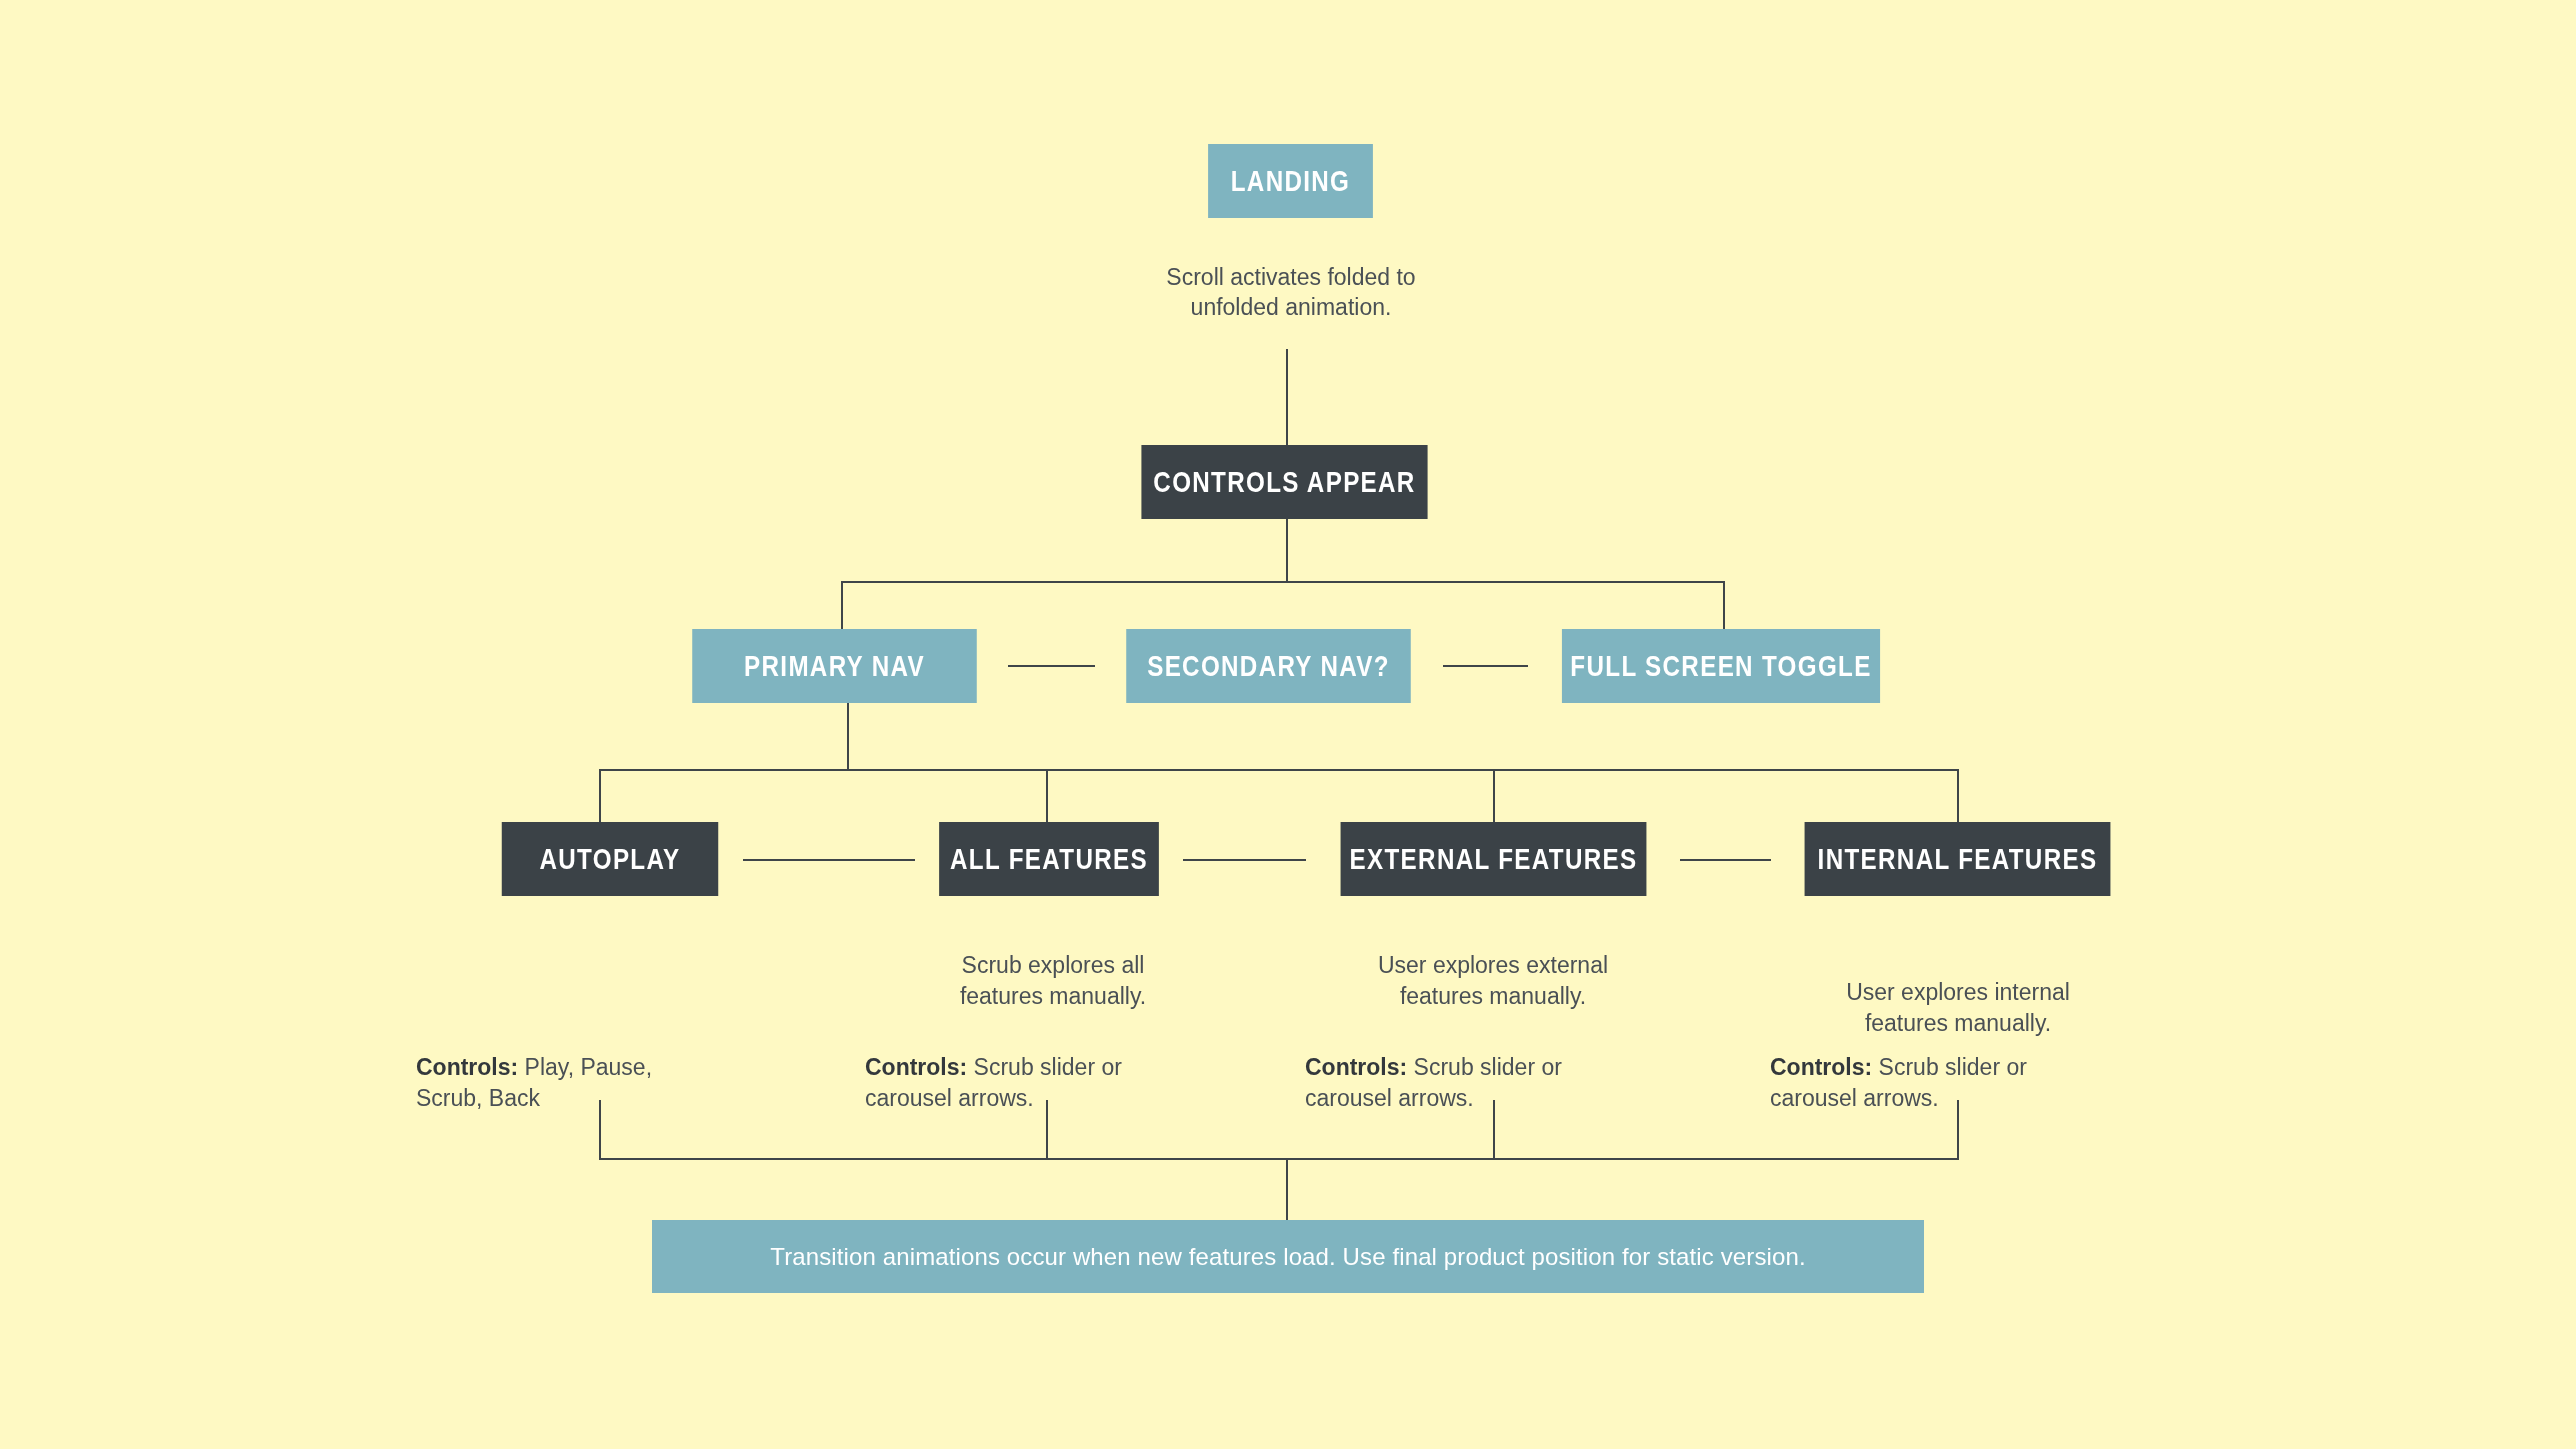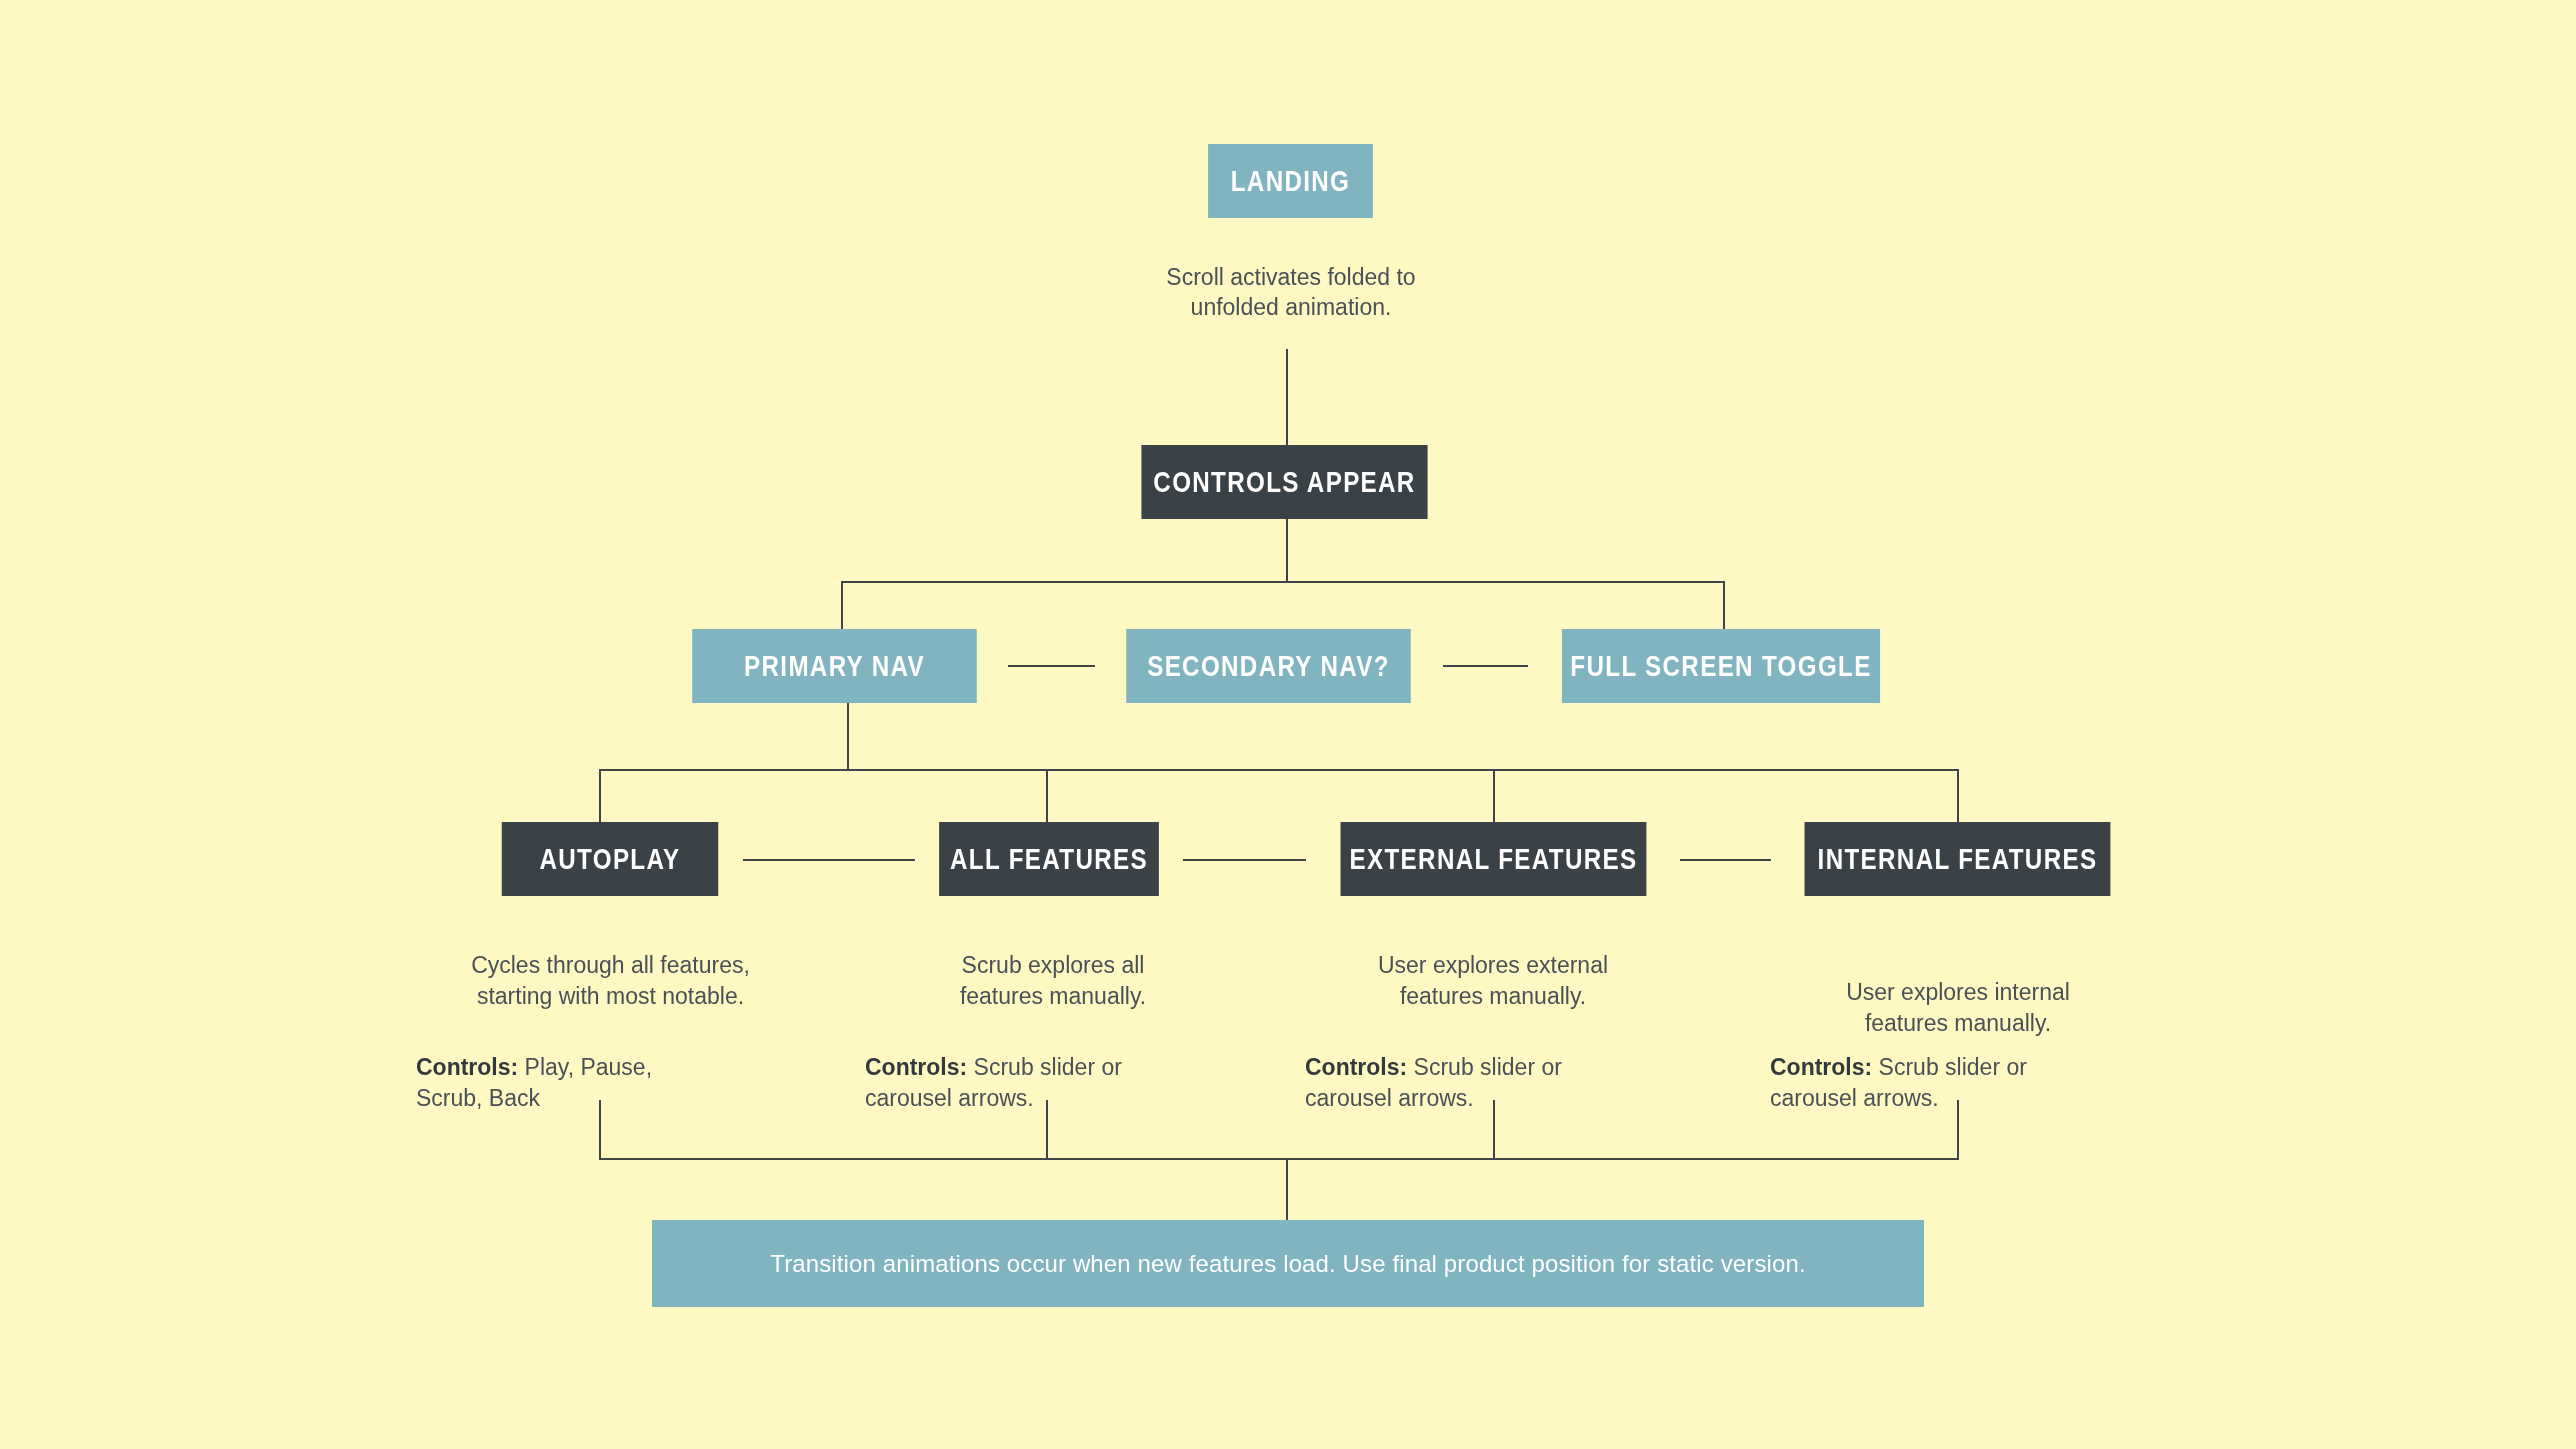--- a/index.html
+++ b/index.html
@@ -158,24 +158,20 @@
   <div class="node dark" style="left:1307px; top:822px; width:373px; height:74px; font-size:29.5px;">
     <span>EXTERNAL FEATURES</span>
   </div>
 
   <div class="hline" style="left:1680px; top:859px; width:91px;"></div>
 
   <div class="node dark" style="left:1771px; top:822px; width:373px; height:74px; font-size:29.5px;">
     <span>INTERNAL FEATURES</span>
   </div>
 
-  <div class="col-desc" style="left:416px; top:950px; width:389px;">
-    <div>Cycles through all features,</div>
-    <div>starting with most notable.</div>
-  </div>
   <div class="col-controls" style="left:416px; top:1052px; width:389px;">
     <div>
       <b>Controls:</b><span> Play, Pause,</span>
     </div>
     <div>Scrub, Back</div>
   </div>
 
   <div class="col-desc" style="left:865px; top:950px; width:376px;">
     <div>Scrub explores all</div>
     <div>features manually.</div>
@@ -209,18 +205,18 @@
     <div>carousel arrows.</div>
   </div>
 
   <div class="vline" style="left:599px; top:1100px; height:60px;"></div>
   <div class="vline" style="left:1046px; top:1100px; height:60px;"></div>
   <div class="vline" style="left:1493px; top:1100px; height:60px;"></div>
   <div class="vline" style="left:1957px; top:1100px; height:60px;"></div>
   <div class="hline" style="left:599px; top:1158px; width:1360px;"></div>
   <div class="vline" style="left:1286px; top:1158px; height:64px;"></div>
 
-  <div class="banner" style="left:652px; top:1220px; width:1272px; height:87px;">
+  <div class="banner" style="left:652px; top:1220px; width:1272px; height:73px;">
     <span>Transition animations occur when new features load. Use final product position for static version.</span>
   </div>
 
 </div>
 
 
 </body></html>

